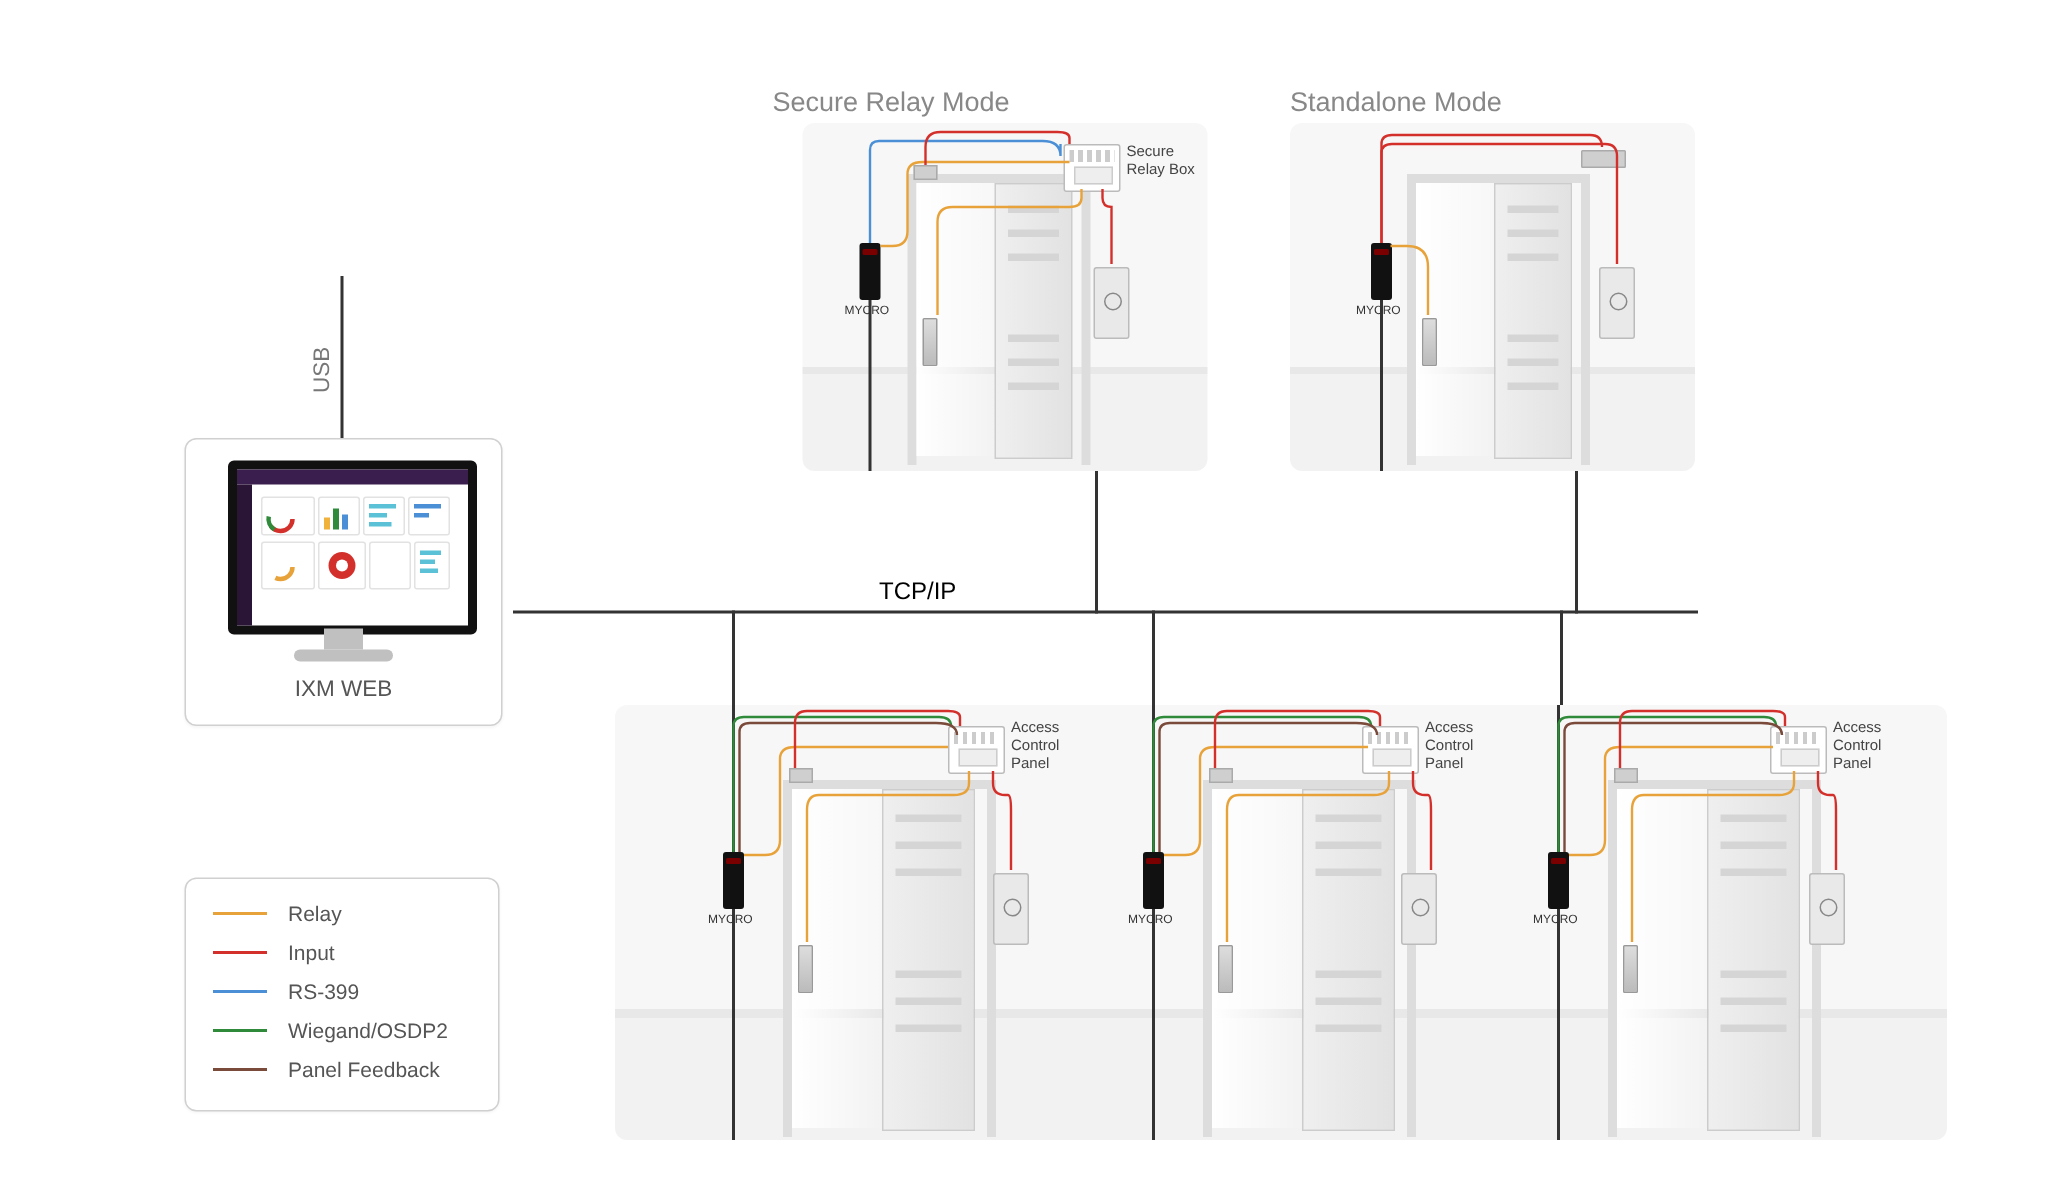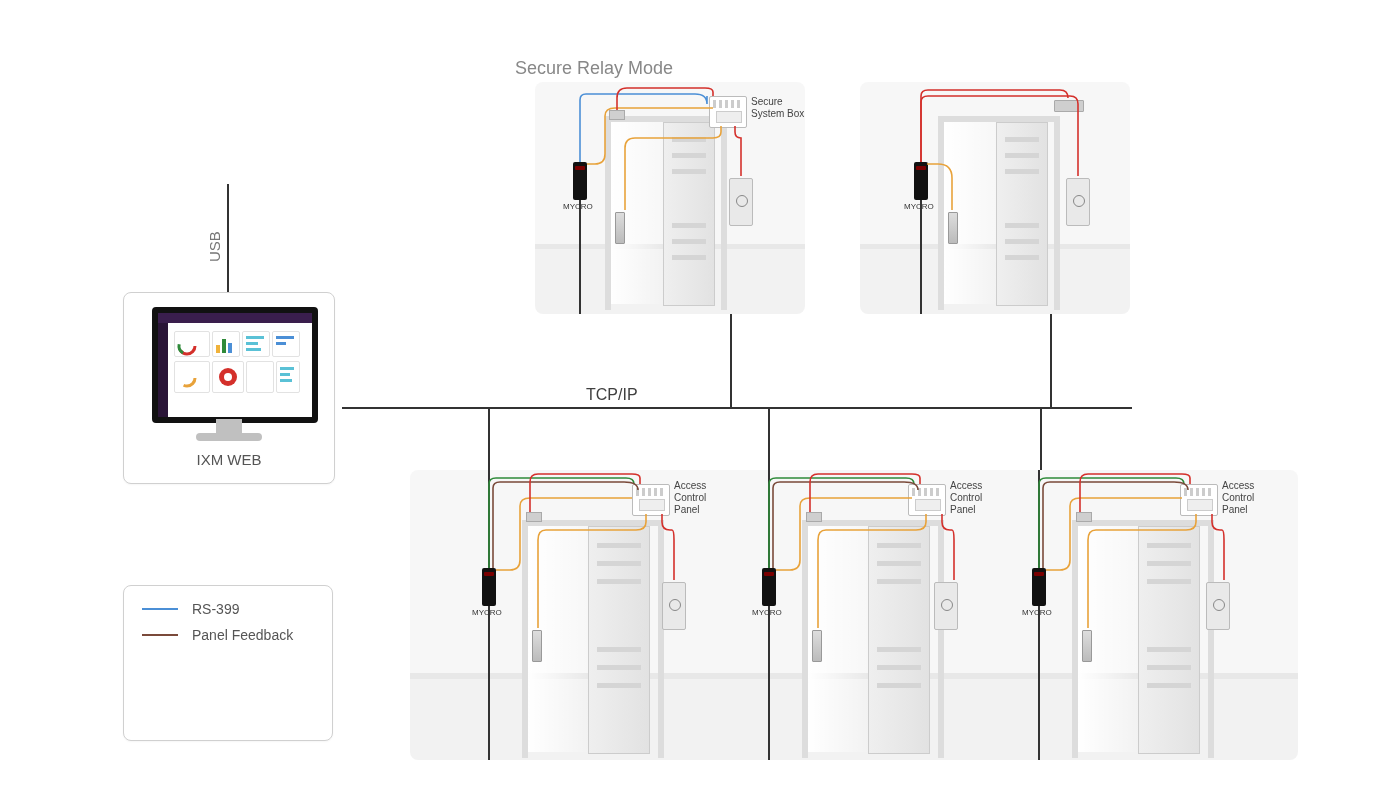--- a/index.html
+++ b/index.html
@@ -49,21 +49,21 @@
 
   <div class="conn" style="left:342px;top:407px;width:790px;height:2px;"></div>
 
   <div class="conn" style="left:730px;top:314px;width:2px;height:95px;"></div>
 
   <div class="conn" style="left:1050px;top:314px;width:2px;height:95px;"></div>
 
   <div class="conn" style="left:488px;top:407px;width:2px;height:66px;"></div>
   <div class="conn" style="left:768px;top:407px;width:2px;height:66px;"></div>
   <div class="conn" style="left:1040px;top:407px;width:2px;height:66px;"></div>
-  <div style="position:absolute;left:586px;top:386px;font-size:16px;color:#404040;">TCP/IP</div>
+  <div style="position:absolute;left:586px;top:386px;font-size:16px;color:#000000;">TCP/IP</div>
 
   <div class="conn" style="left:227px;top:184px;width:2px;height:108px;"></div>
   <div class="vlabel" style="left:206px;top:262px;">USB</div>
 
 
   <div class="card" style="left:123px;top:292px;width:210px;height:190px;">
     <div class="monitor" style="left:28px;top:14px;width:154px;height:140px;">
       <div class="mon-scr" style="width:154px;height:104px;">
         <div class="dash-bar" style="left:0;top:0;right:0;height:10px;"></div>
         <div class="dash-bar" style="left:0;top:10px;width:10px;bottom:0;background:#2a1537;"></div>
@@ -108,52 +108,65 @@
       </div>
       <div class="mon-stand" style="left:64px;top:112px;width:26px;height:14px;"></div>
       <div class="mon-base" style="left:44px;top:126px;width:66px;height:8px;"></div>
     </div>
     <div style="position:absolute;left:0;right:0;top:158px;text-align:center;font-size:15px;">IXM WEB</div>
   </div>
 
   <div class="card" style="left:123px;top:585px;width:210px;height:156px;padding:10px 18px;box-sizing:border-box;">
     <div id="legend-rows">
         <div class="legend-row">
+          <div class="legend-swatch" style="border-top-color: rgb(232, 162, 58);"></div>
+          <span style="font-size: 14px;">Relay</span>
+        </div>
+        <div class="legend-row">
+          <div class="legend-swatch" style="border-top-color: rgb(212, 48, 43);"></div>
+          <span style="font-size: 14px;">Input</span>
+        </div>
+        <div class="legend-row">
           <div class="legend-swatch" style="border-top-color: rgb(75, 143, 214);"></div>
           <span style="font-size: 14px;">RS-399</span>
         </div>
         <div class="legend-row">
+          <div class="legend-swatch" style="border-top-color: rgb(47, 138, 58);"></div>
+          <span style="font-size: 14px;">Wiegand/OSDP2</span>
+        </div>
+        <div class="legend-row">
           <div class="legend-swatch" style="border-top-color: rgb(122, 74, 58);"></div>
           <span style="font-size: 14px;">Panel Feedback</span>
         </div>
       </div>
   </div>
 
   <div class="title" style="left:515px;top:58px;width:280px;">Secure Relay Mode</div>
+  <div class="title" style="left:860px;top:58px;width:270px;">Standalone Mode</div>
 
   <div class="scene" style="left:535px;top:82px;width:270px;height:232px;">
     <div class="frame" style="left:70px;top:34px;width:110px;height:188px;"></div>
     <div class="opening" style="left:76px;top:40px;width:54px;height:182px;"></div>
     <div class="door" style="left:128px;top:40px;width:50px;height:182px;">
       <div class="slat" style="top:14px;"></div>
         <div class="slat" style="top:30px;"></div>
         <div class="slat" style="top:46px;"></div>
       <div class="slat" style="top:100px;"></div>
         <div class="slat" style="top:116px;"></div>
         <div class="slat" style="top:132px;"></div>
     </div>
     <div class="hdr-sensor" style="left:74px;top:28px;"></div>
     <div class="strike" style="left:80px;top:130px;"></div>
     <div class="mycro" style="left:38px;top:80px;"></div>
     <div class="mycro-lbl" style="left:28px;top:120px;">MYCRO</div>
 
     <div class="conn" style="left:44px;top:118px;width:2px;height:114px;"></div>
     <div class="relayBox" style="left:174px;top:14px;"></div>
     <div class="tiny" style="position:absolute;left:216px;top:14px;">Secure</div>
-    <div class="tiny" style="position:absolute;left:216px;top:26px;">System Box</div>
+    <div class="tiny" style="position:absolute;left:216px;top:26px;">Relay Box</div>
     <div class="exitBtn" style="left:194px;top:96px;"></div>
     <svg class="wires" width="270" height="232">
 
       <path d="M45 80 L45 18 Q45 12 51 12 L160 12 Q172 12 172 22 L172 14" fill="none" stroke="#4b8fd6" stroke-width="1.6"></path>
 
       <path d="M186 44 L186 50 Q186 56 178 56 L100 56 Q90 56 90 66 L90 128" fill="none" stroke="#e8a23a" stroke-width="1.6"></path>
       <path d="M45 84 L45 22 Q45 18 50 18 L150 18 Q160 18 160 26 L160 44" fill="none" stroke="#e8a23a" stroke-width="1.6" opacity="0"></path>
       <path d="M52 82 L60 82 Q70 82 70 72 L70 34 Q70 26 80 26 L178 26" fill="none" stroke="#e8a23a" stroke-width="1.6"></path>
 
       <path d="M200 44 L200 50 Q200 56 206 56 L206 94" fill="none" stroke="#d4302b" stroke-width="1.6"></path>

